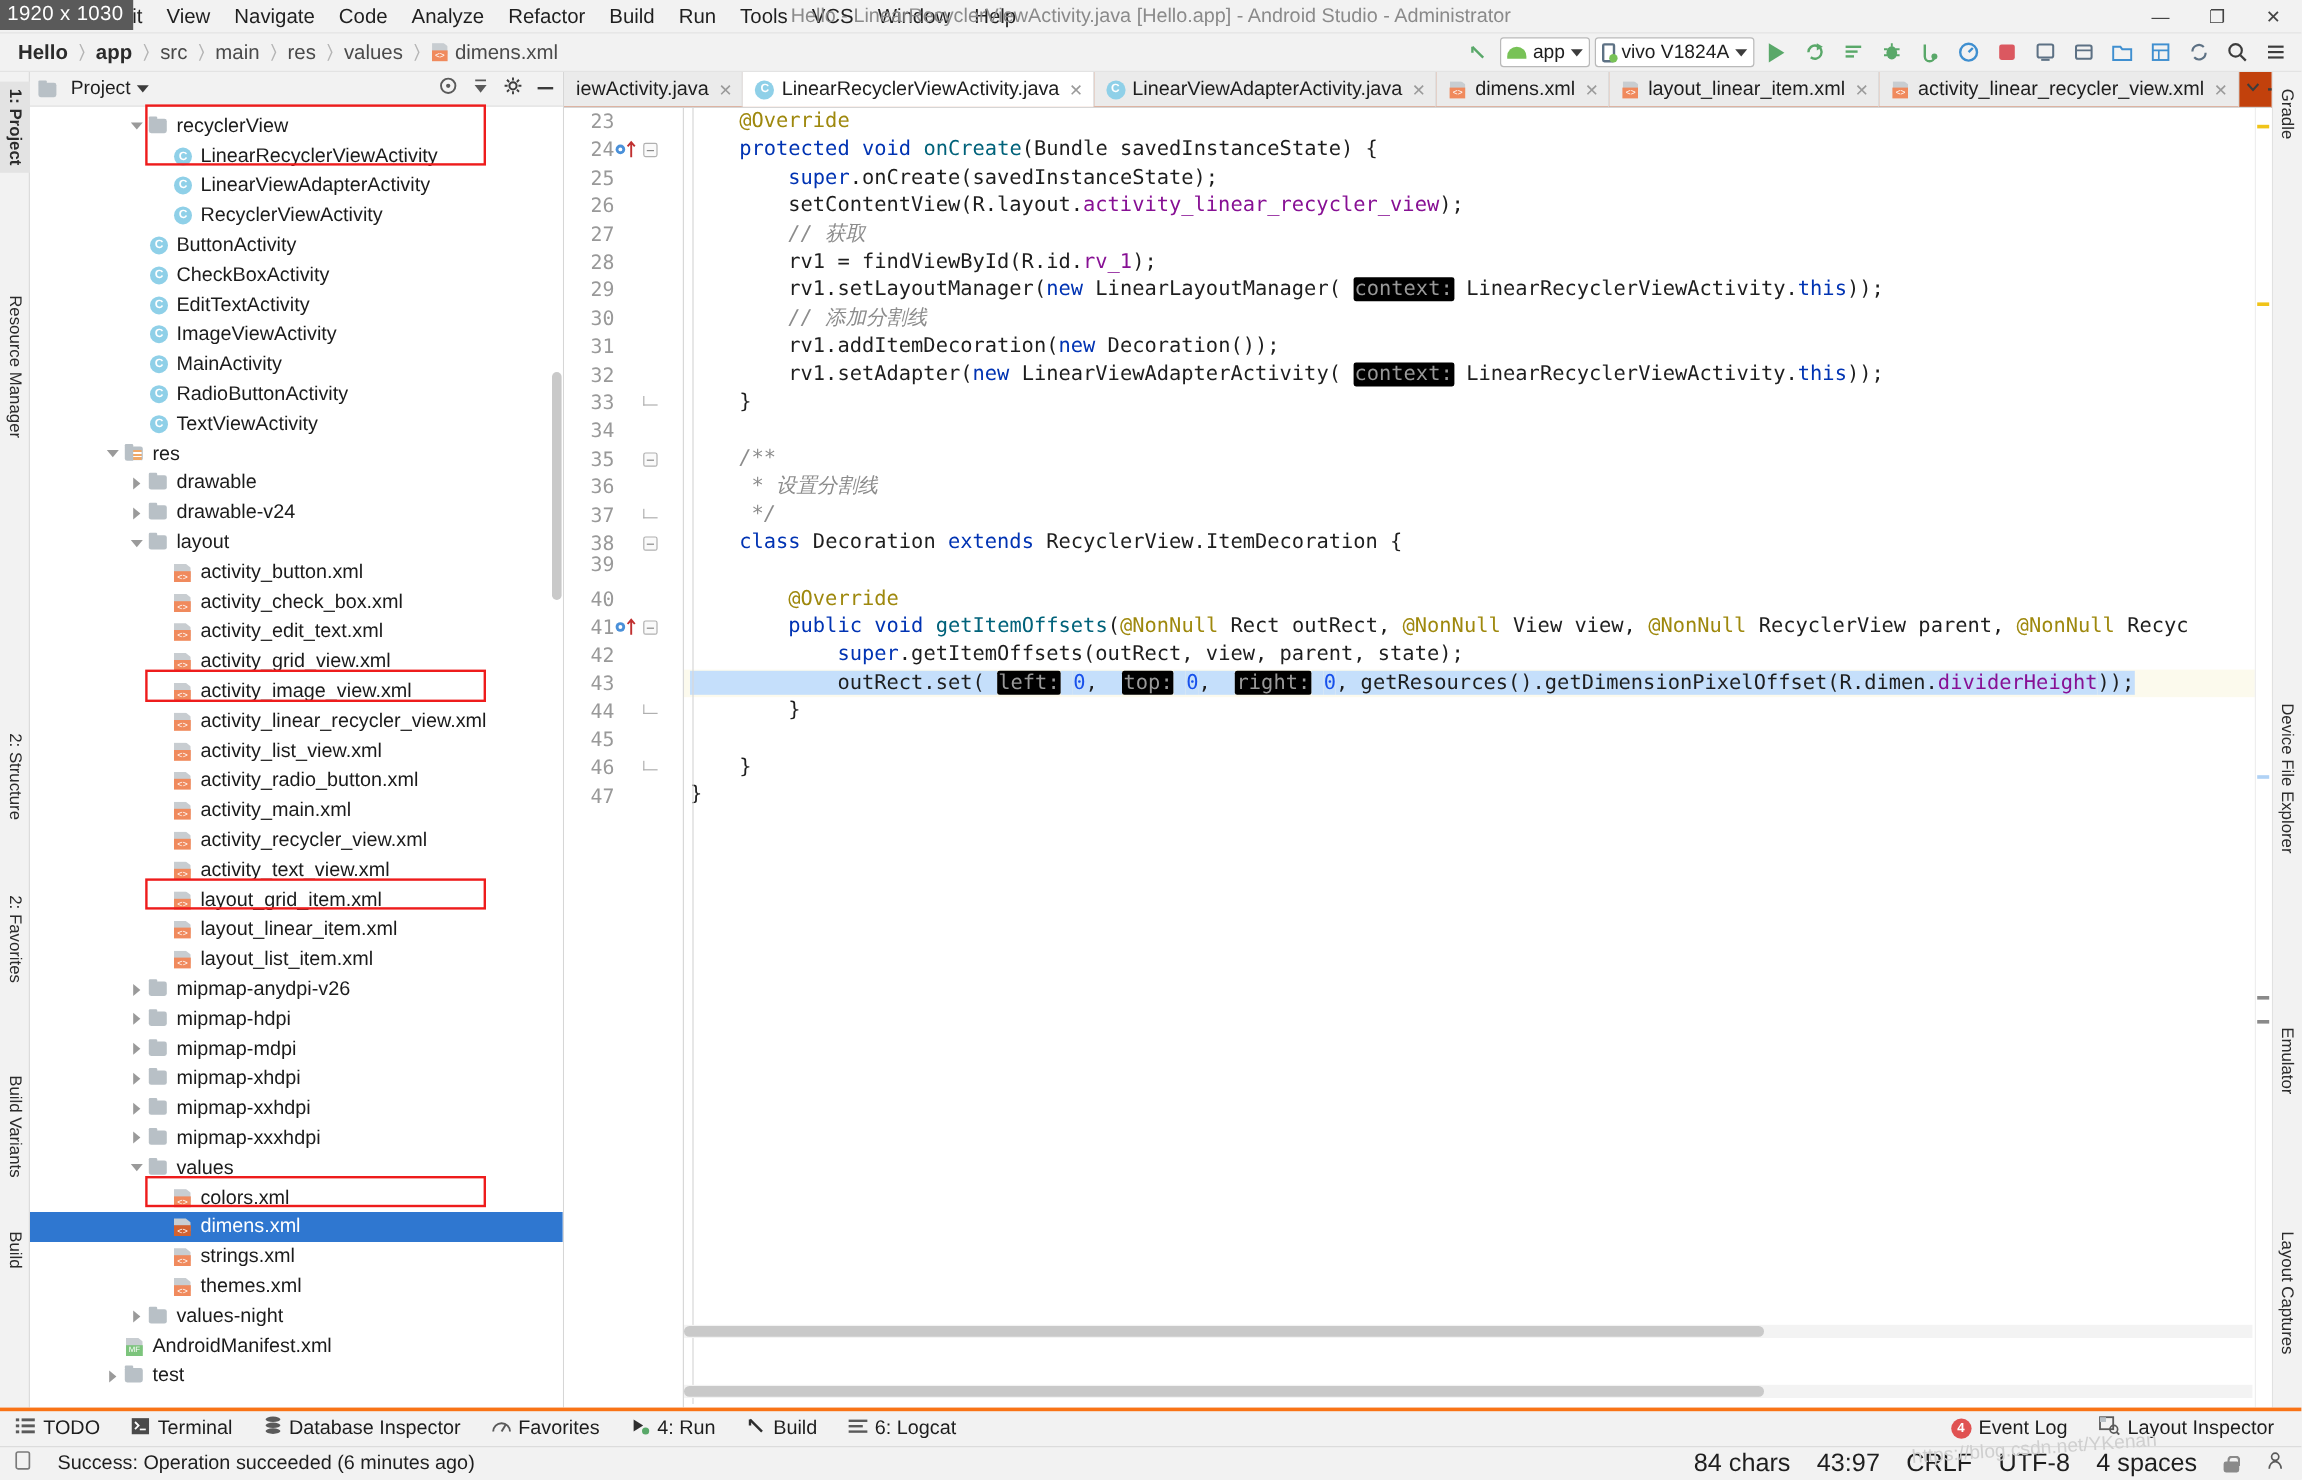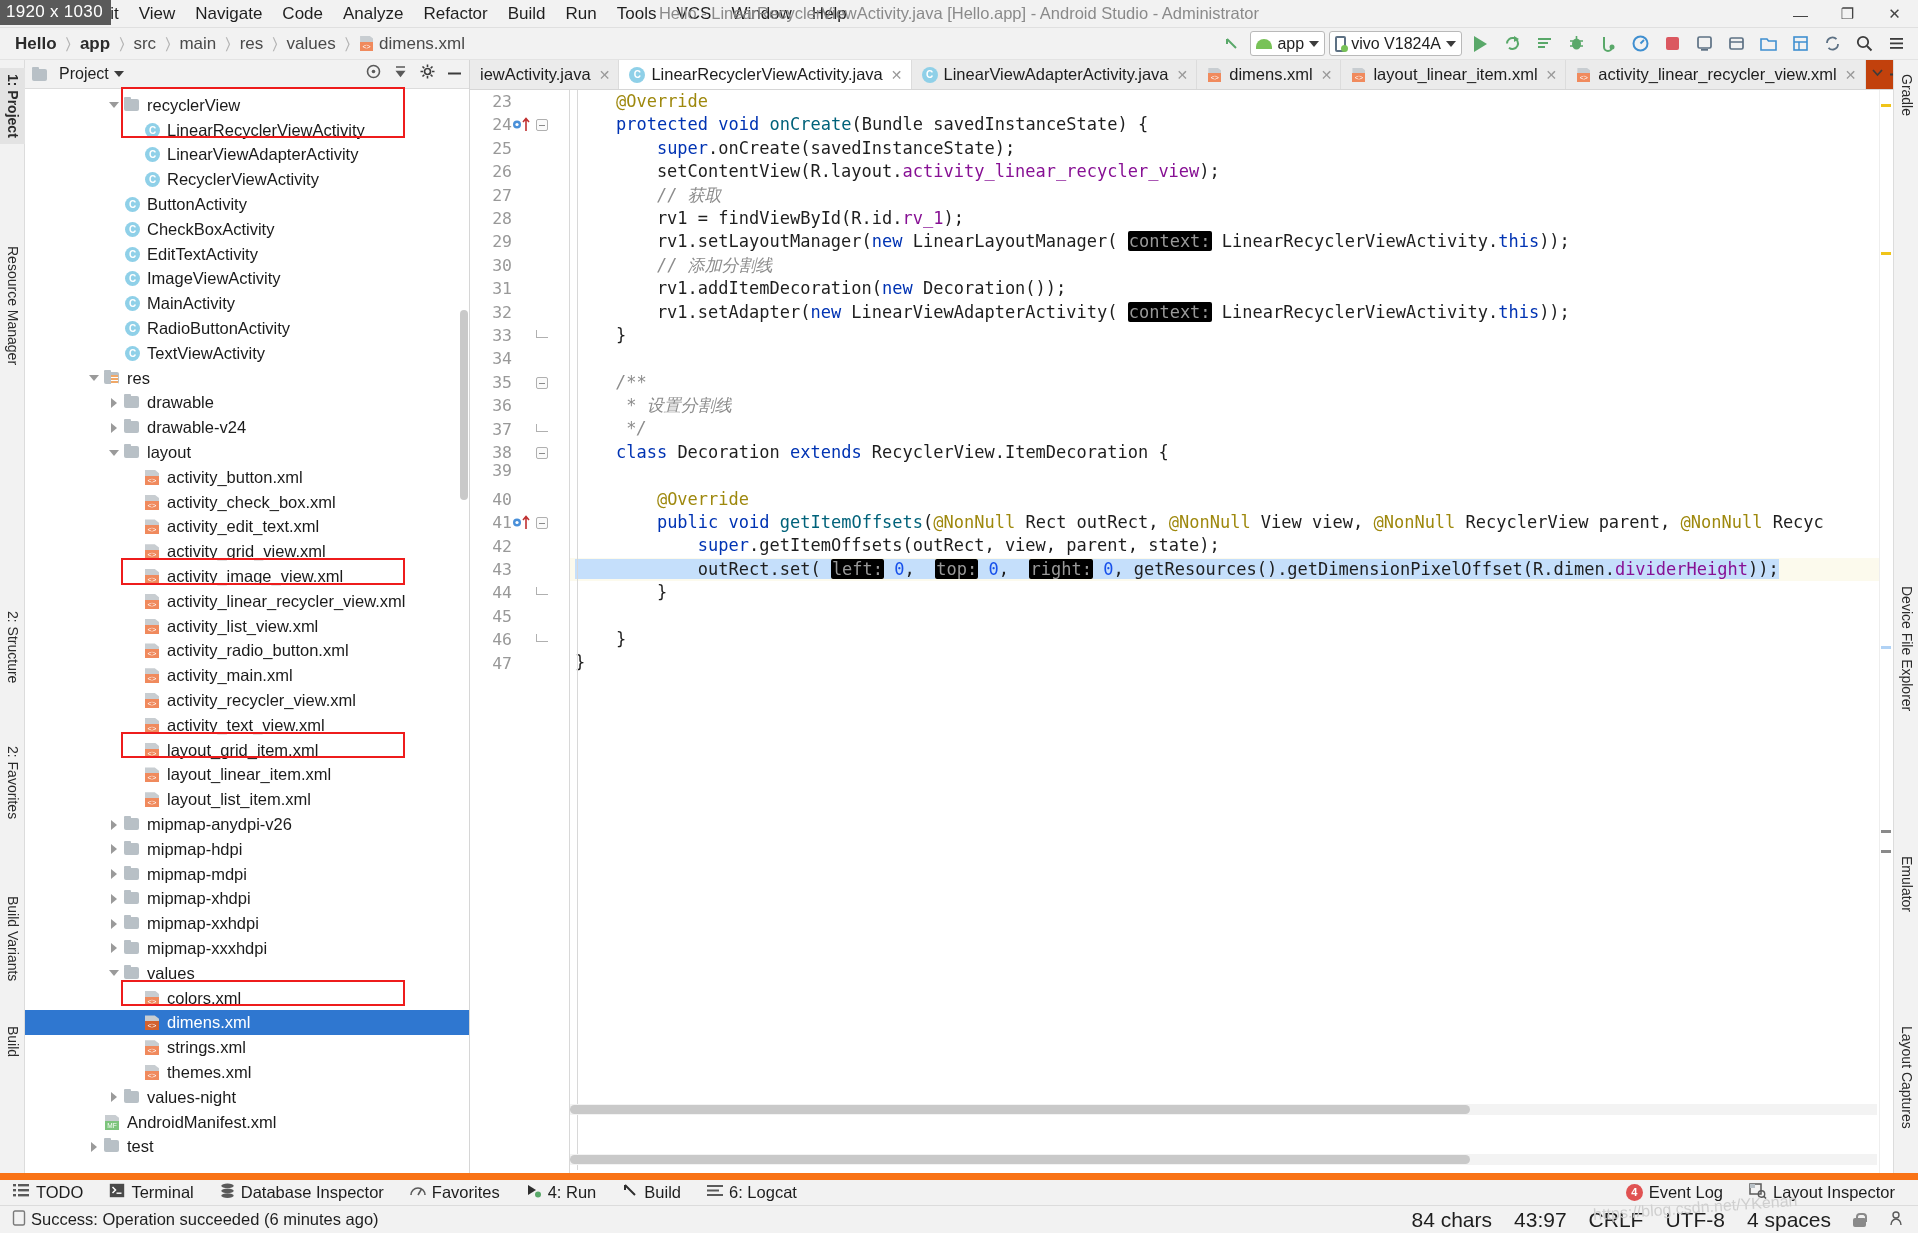--- a/index.html
+++ b/index.html
@@ -242,36 +242,36 @@
     position:absolute; left:100px; right:16px; bottom:58px; height:11px; background:#f3f3f3;
   }
   .hscroll-thumb { position:absolute; left:0; top:1px; height:9px; background:#c9c9c9; border-radius:5px; }
   .hscroll-outer2 {
     position:absolute; left:100px; right:16px; bottom:8px; height:11px; background:#f3f3f3;
   }
 
   
   .bottombar {
     position:absolute; left:0; right:0; bottom:28px; height:32px;
-    background:#f2f2f2; border-top:7px solid #f97316; display:flex; align-items:center;
+    background:#f2f2f2; border-top:3px solid #f97316; display:flex; align-items:center;
   }
   .bb-item {
     display:flex; align-items:center; gap:6px; padding:2px 13px;
     font-size:16.5px; color:#1d1d1d; white-space:nowrap;
   }
   .bb-right { margin-left:auto; display:flex; align-items:center; padding-right:10px; }
   .badge-cnt {
     width:17px;height:17px;border-radius:50%;background:#e05252;color:#fff;
     font-size:11px;line-height:17px;text-align:center;font-weight:bold;
   }
   .statusbar {
     position:absolute; left:0; right:0; bottom:0; height:28px;
     background:#f2f2f2; border-top:1px solid #dcdcdc; display:flex; align-items:center;
   }
-  .sb-left { display:flex; align-items:center; gap:4px; padding-left:12px; font-size:16.5px; }
+  .sb-left { display:flex; align-items:center; gap:21px; padding-left:12px; font-size:16.5px; }
   .sb-right { margin-left:auto; display:flex; align-items:center; gap:22px; padding-right:14px; font-size:21px; }
   .watermark {
     position:absolute; right:120px; bottom:16px; font-size:16px; color:#cfcfcf;
     transform: rotate(-4deg); pointer-events:none; z-index:2;
   }
   .lockicon { width:13px;height:15px;position:relative; }
   .lockicon::before{content:"";position:absolute;left:0;top:6px;width:13px;height:9px;background:#8a8a8a;border-radius:2px;}
   .lockicon::after{content:"";position:absolute;left:3px;top:1px;width:7px;height:7px;border:2px solid #8a8a8a;border-bottom:none;border-radius:4px 4px 0 0;}
 </style>
 </head>

